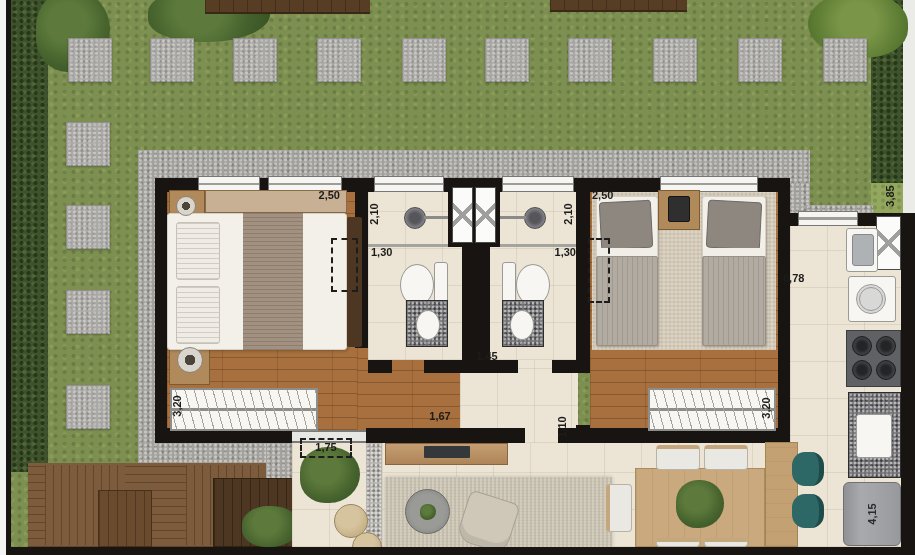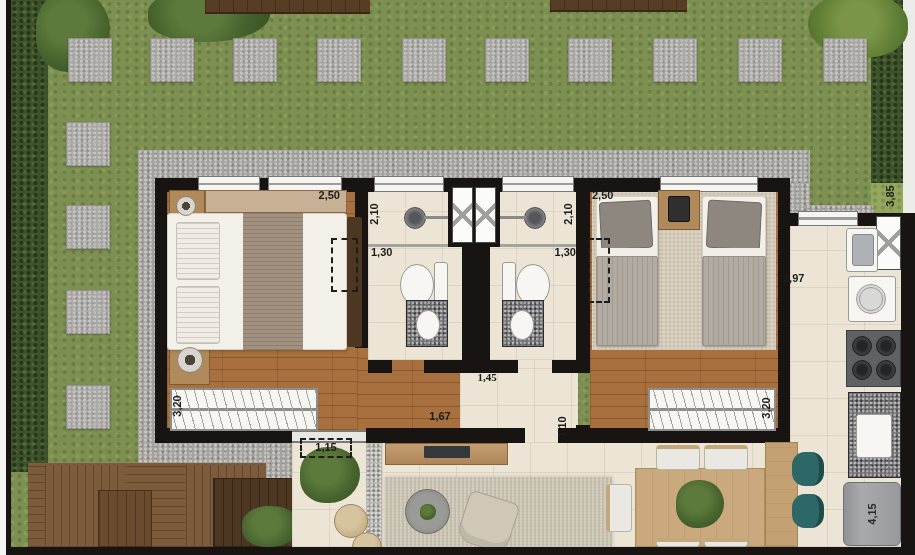--- a/index.html
+++ b/index.html
@@ -229,25 +229,25 @@
 
   <div class="abs dim" style="left:300px;top:189px;text-align:right;">2,50</div>
   <div class="abs dim vrot" style="left:157px;top:400px;">3,20</div>
   <div class="abs dim vrot" style="left:354px;top:208px;">2,10</div>
   <div class="abs dim" style="left:371px;top:246px;text-align:left;">1,30</div>
   <div class="abs dim vrot" style="left:548px;top:208px;">2,10</div>
   <div class="abs dim" style="left:536px;top:246px;text-align:right;">1,30</div>
   <div class="abs dim" style="left:592px;top:189px;text-align:left;">2,50</div>
   <div class="abs dim vrot" style="left:746px;top:402px;">3,20</div>
   <div class="abs dim vrot" style="left:870px;top:190px;">3,85</div>
-  <div class="abs dim" style="left:783px;top:272px;text-align:left;">2,97</div>
-  <div class="abs dim" style="left:467px;top:371px;font-family:Liberation Serif, serif;">1,45</div>
+  <div class="abs dim" style="left:783px;top:272px;text-align:left;">0,78</div>
+  <div class="abs dim" style="left:467px;top:350px;">1,45</div>
   <div class="abs dim" style="left:420px;top:410px;">1,67</div>
   <div class="abs dim vrot" style="left:542px;top:421px;">1,10</div>
   <div class="abs dashed" style="left:300px;top:438px;width:52px;height:20px;"></div>
-  <div class="abs dim" style="left:306px;top:441px;">1,15</div>
+  <div class="abs dim" style="left:306px;top:441px;">1,75</div>
   <div class="abs dim vrot" style="left:852px;top:508px;color:#2b2b2b;">4,15</div>
 
   <div class="abs" style="left:0;top:0;width:6px;height:555px;background:#f4f4f2;"></div>
   <div class="abs wall" style="left:6px;top:0;width:5px;height:555px;"></div>
   <div class="abs wall" style="left:6px;top:547px;width:909px;height:8px;"></div>
 
 </div>
 
 </body></html>

